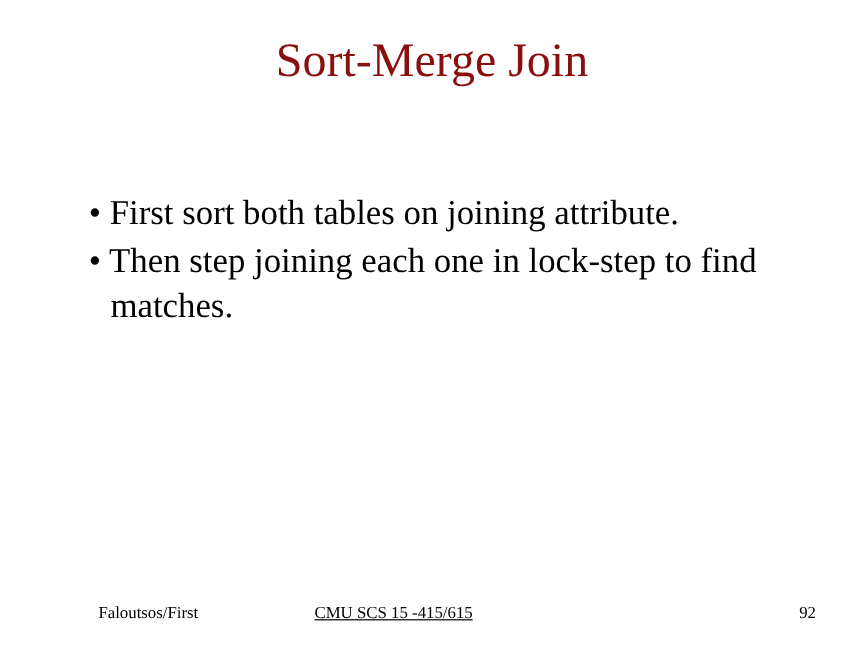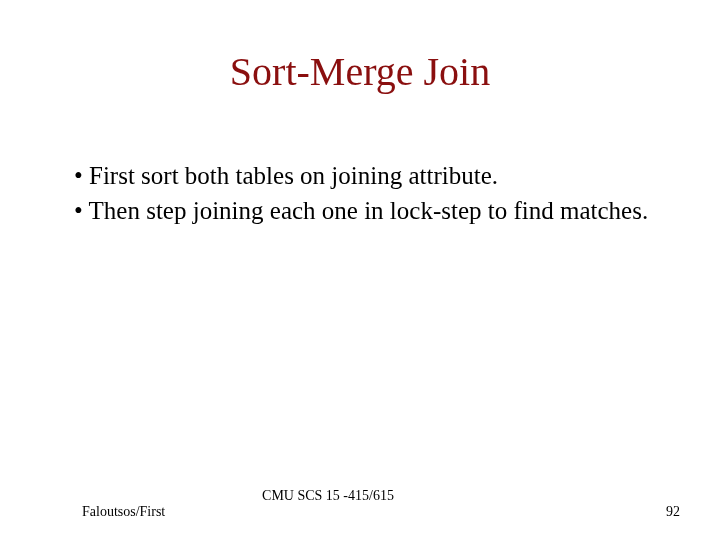--- a/index.html
+++ b/index.html
@@ -31,37 +31,37 @@
     font-size: 11px;
     font-weight: bold;
     color: #000;
     letter-spacing: 0.3px;
   }
   .logo svg {
     display: block;
   }
   .title {
     position: absolute;
-    top: 48px;
+    top: 26px;
     left: 0;
     width: 720px;
     text-align: center;
     font-size: 40px;
     color: #8a0f0f;
     font-weight: normal;
     font-family: "Times New Roman", Times, serif;
   }
   .body {
     position: absolute;
     top: 160px;
     left: 74px;
     right: 60px;
   }
   .bullet {
-    font-size: 25px;
+    font-size: 29px;
     line-height: 1.25;
     color: #000;
     margin: 0 0 4px 0;
     text-indent: -18px;
     padding-left: 18px;
   }
   .bullet::before {
     content: "• ";
   }
   .footer {
@@ -76,21 +76,22 @@
   .footer-left {
     position: absolute;
     left: 82px;
     bottom: 0;
   }
   .footer-center {
     position: absolute;
     left: 0;
     width: 656px;
     text-align: center;
-    bottom: 16px;
+    bottom: 0;
+    text-decoration: underline;
   }
   .footer-right {
     position: absolute;
     right: 40px;
     bottom: 0;
   }
 </style>
 </head>
 <body>
 

